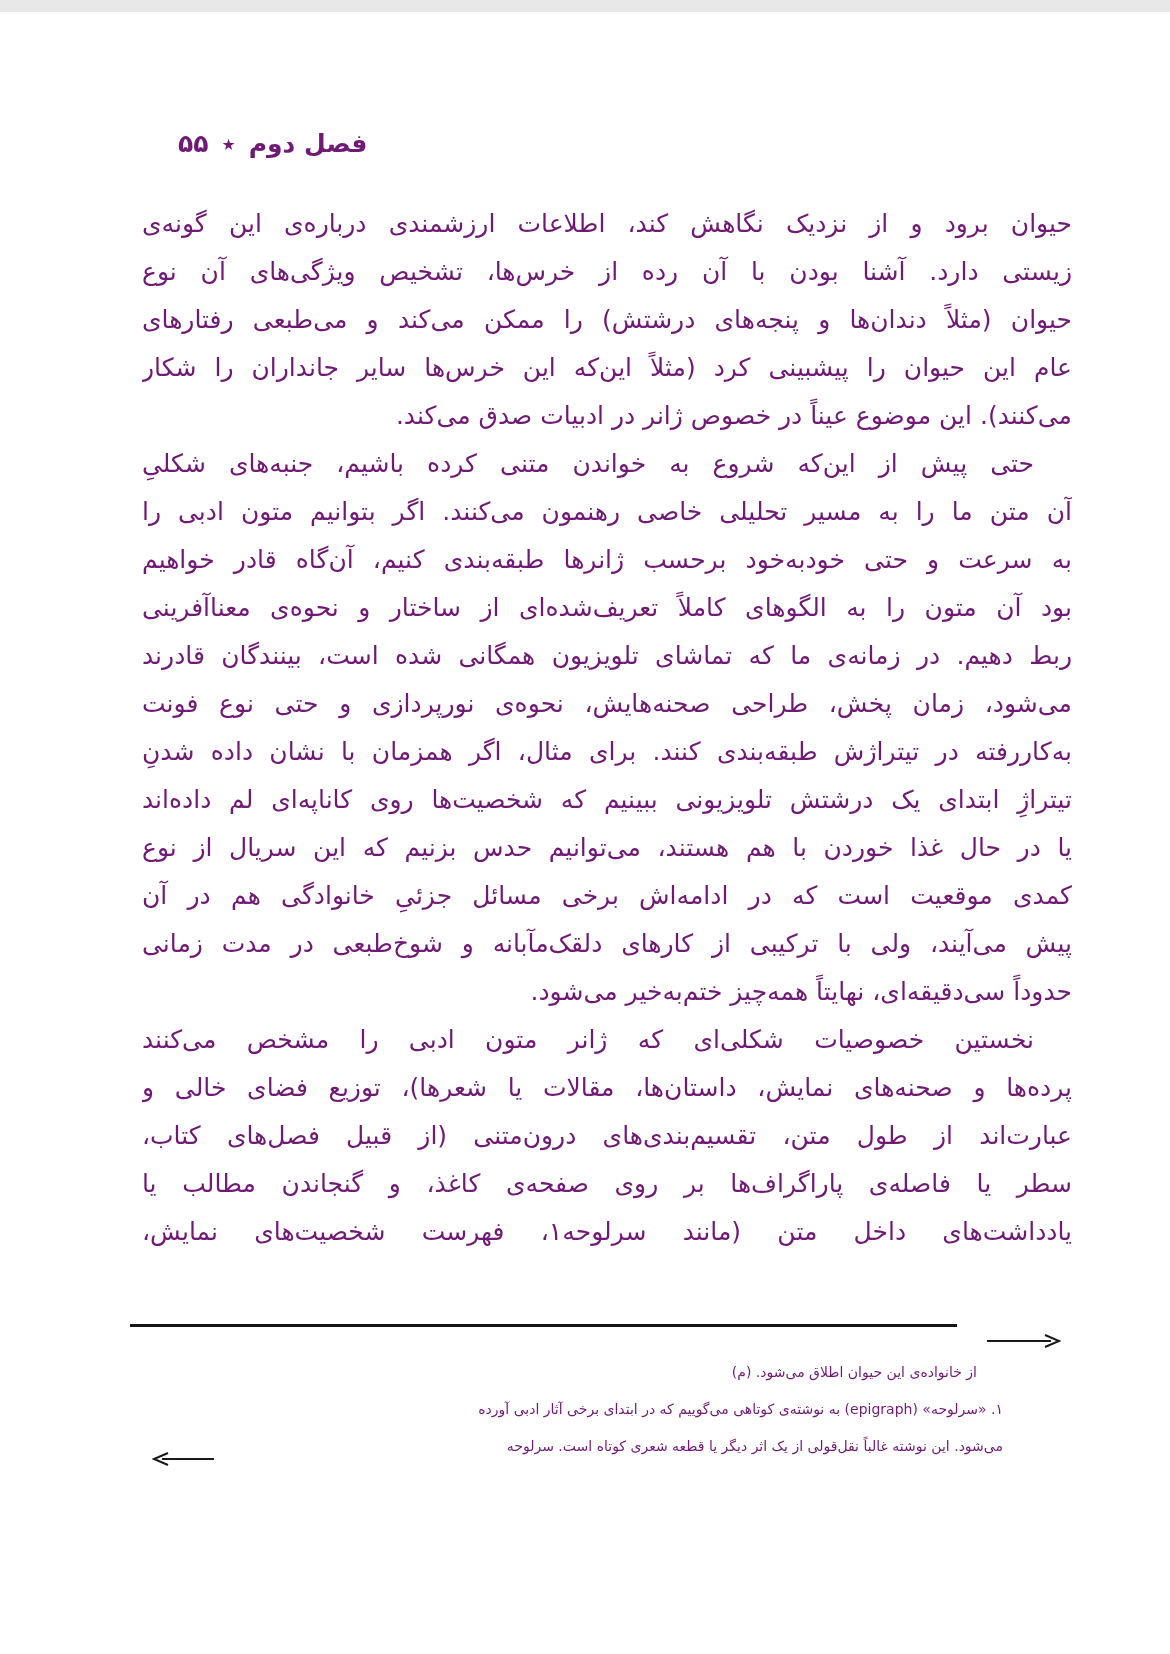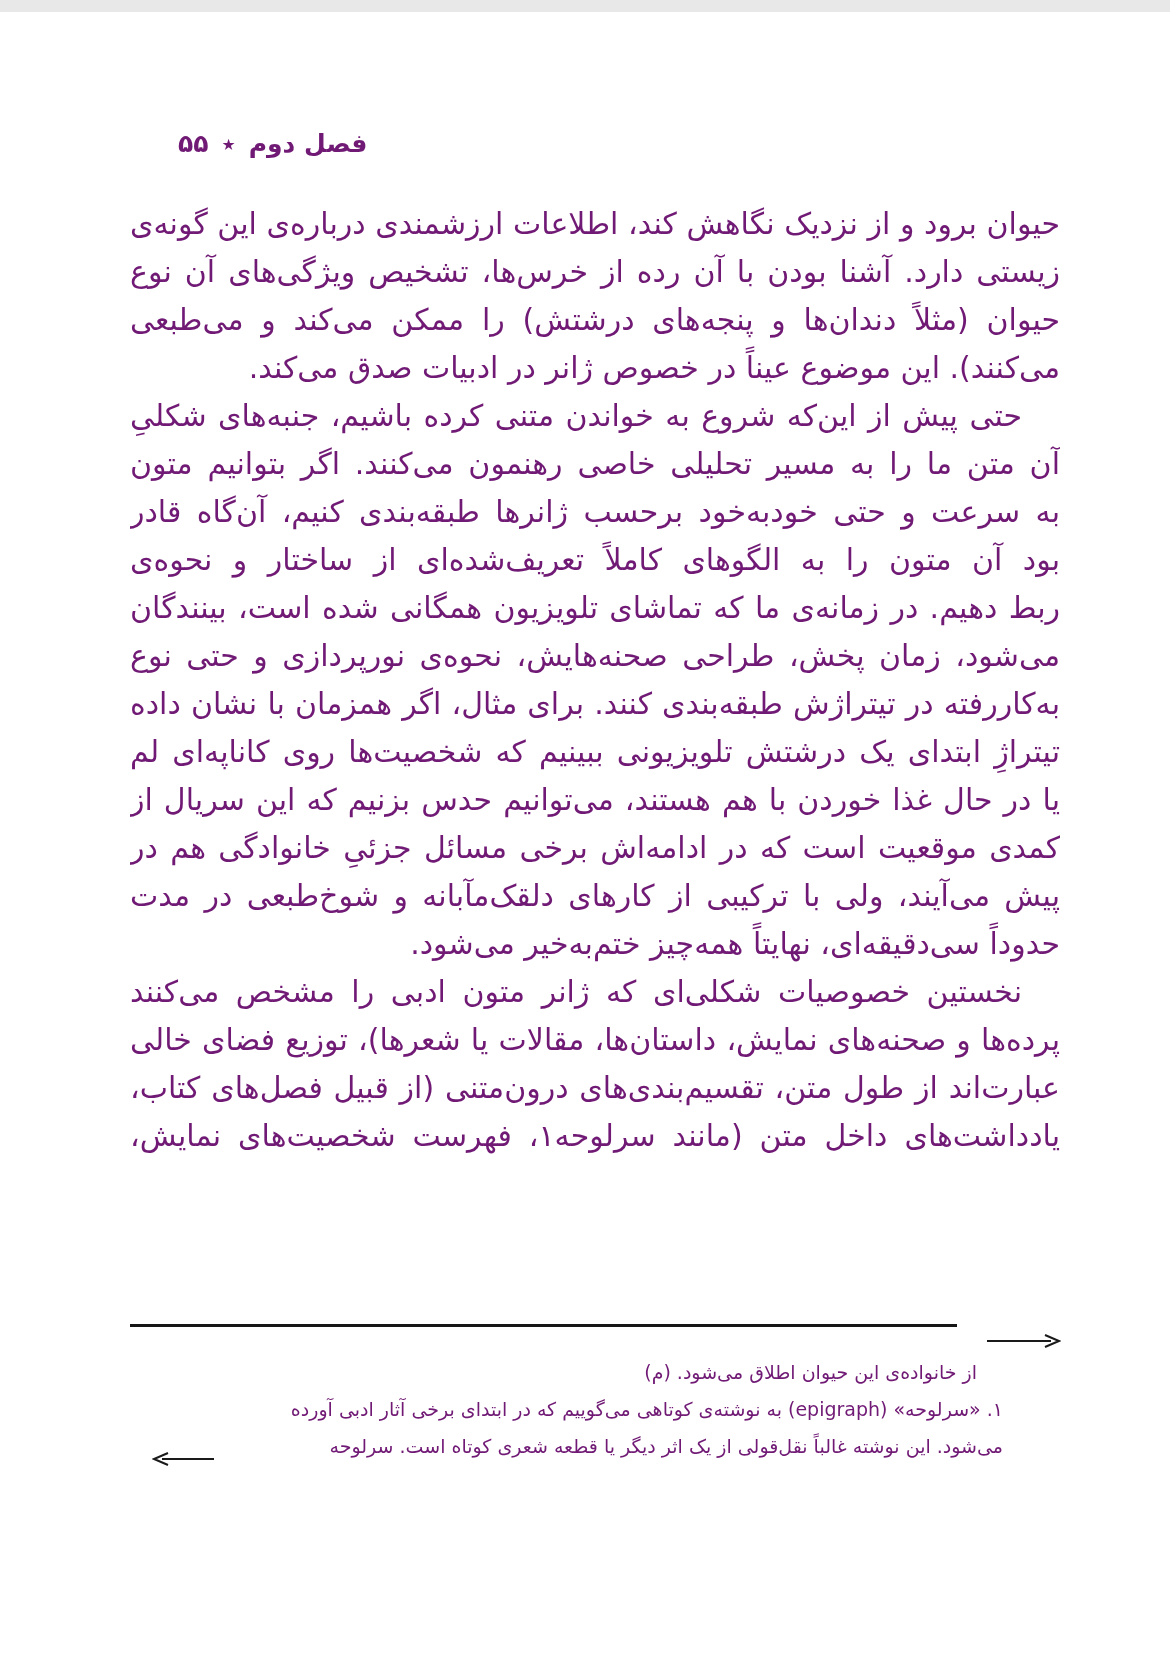--- a/index.html
+++ b/index.html
@@ -21,44 +21,44 @@
     letter-spacing:0.5px;
   }
   .running-header .star{
     display:inline-block;
     margin:0 13px;
     font-size:26px;
     transform:translateY(1px);
   }
   
   .body-text{
-    position:absolute;top:188px;left:130px;width:930px;
+    position:absolute;top:188px;left:142px;width:930px;
     direction:rtl;
-    font-size:30px;
+    font-size:25px;
   }
   .line{
     height:48px;line-height:48px;
     text-align:justify;
     text-align-last:justify;
     overflow:hidden;
   }
   .line.indent{padding-right:38px;}
   .line.para-end{text-align:center;text-align-last:right;}
   
   .footnote-sep{
     position:absolute;top:1312px;left:130px;
     width:827px;height:3px;background:#161616;
   }
   .cont-arrow{position:absolute;line-height:0;}
   .cont-arrow-right{top:1320px;left:985px;}
   .cont-arrow-left{top:1438px;left:152px;}
   .footnotes{
     position:absolute;top:1342px;left:143px;width:860px;
     direction:rtl;
-    font-size:19px;
+    font-size:14px;
   }
   .fn-line{
     height:37px;line-height:37px;
     text-align:right;
     white-space:nowrap;
   }
   .fn-line.cont{padding-right:26px;}
 </style>
 </head>
 <body>
@@ -67,36 +67,38 @@
 
   <div class="running-header">
     <span>فصل دوم</span><span class="star">٭</span><span>۵۵</span>
   </div>
 
   <div class="body-text">
 
   <div class="line">حیوان برود و از نزدیک نگاهش کند، اطلاعات ارزشمندی درباره‌ی این گونه‌ی</div>
       <div class="line">زیستی دارد. آشنا بودن با آن رده از خرس‌ها، تشخیص ویژگی‌های آن نوع</div>
       <div class="line">حیوان (مثلاً دندان‌ها و پنجه‌های درشتش) را ممکن می‌کند و می‌طبعی رفتارهای</div>
+      <div class="line">عام این حیوان را پیشبینی کرد (مثلاً این‌که این خرس‌ها سایر جانداران را شکار</div>
       <div class="line para-end">می‌کنند). این موضوع عیناً در خصوص ژانر در ادبیات صدق می‌کند.</div>
       <div class="line indent">حتی پیش از این‌که شروع به خواندن متنی کرده باشیم، جنبه‌های شکلیِ</div>
       <div class="line">آن متن ما را به مسیر تحلیلی خاصی رهنمون می‌کنند. اگر بتوانیم متون ادبی را</div>
       <div class="line">به سرعت و حتی خودبه‌خود برحسب ژانرها طبقه‌بندی کنیم، آن‌گاه قادر خواهیم</div>
       <div class="line">بود آن متون را به الگوهای کاملاً تعریف‌شده‌ای از ساختار و نحوه‌ی معناآفرینی</div>
       <div class="line">ربط دهیم. در زمانه‌ی ما که تماشای تلویزیون همگانی شده است، بینندگان قادرند</div>
       <div class="line">می‌شود، زمان پخش، طراحی صحنه‌هایش، نحوه‌ی نورپردازی و حتی نوع فونت</div>
       <div class="line">به‌کاررفته در تیتراژش طبقه‌بندی کنند. برای مثال، اگر همزمان با نشان داده شدنِ</div>
       <div class="line">تیتراژِ ابتدای یک درشتش تلویزیونی ببینیم که شخصیت‌ها روی کاناپه‌ای لم داده‌اند</div>
       <div class="line">یا در حال غذا خوردن با هم هستند، می‌توانیم حدس بزنیم که این سریال از نوع</div>
       <div class="line">کمدی موقعیت است که در ادامه‌اش برخی مسائل جزئیِ خانوادگی هم در آن</div>
       <div class="line">پیش می‌آیند، ولی با ترکیبی از کارهای دلقک‌مآبانه و شوخ‌طبعی در مدت زمانی</div>
       <div class="line para-end">حدوداً سی‌دقیقه‌ای، نهایتاً همه‌چیز ختم‌به‌خیر می‌شود.</div>
       <div class="line indent">نخستین خصوصیات شکلی‌ای که ژانر متون ادبی را مشخص می‌کنند</div>
       <div class="line">پرده‌ها و صحنه‌های نمایش، داستان‌ها، مقالات یا شعرها)، توزیع فضای خالی و</div>
       <div class="line">عبارت‌اند از طول متن، تقسیم‌بندی‌های درون‌متنی (از قبیل فصل‌های کتاب،</div>
+      <div class="line">سطر یا فاصله‌ی پاراگراف‌ها بر روی صفحه‌ی کاغذ، و گنجاندن مطالب یا</div>
       <div class="line">یادداشت‌های داخل متن (مانند سرلوحه۱، فهرست شخصیت‌های نمایش،</div>
     </div>
 
   <div class="footnote-sep"></div>
 
   <div class="cont-arrow cont-arrow-right">
     <svg width="76" height="18" viewBox="0 0 76 18">
       <line x1="2" y1="9" x2="66" y2="9" stroke="#1a1a1a" stroke-width="2"></line>
       <path d="M60 3 L74 9 L60 15" fill="none" stroke="#1a1a1a" stroke-width="2"></path>
     </svg>

